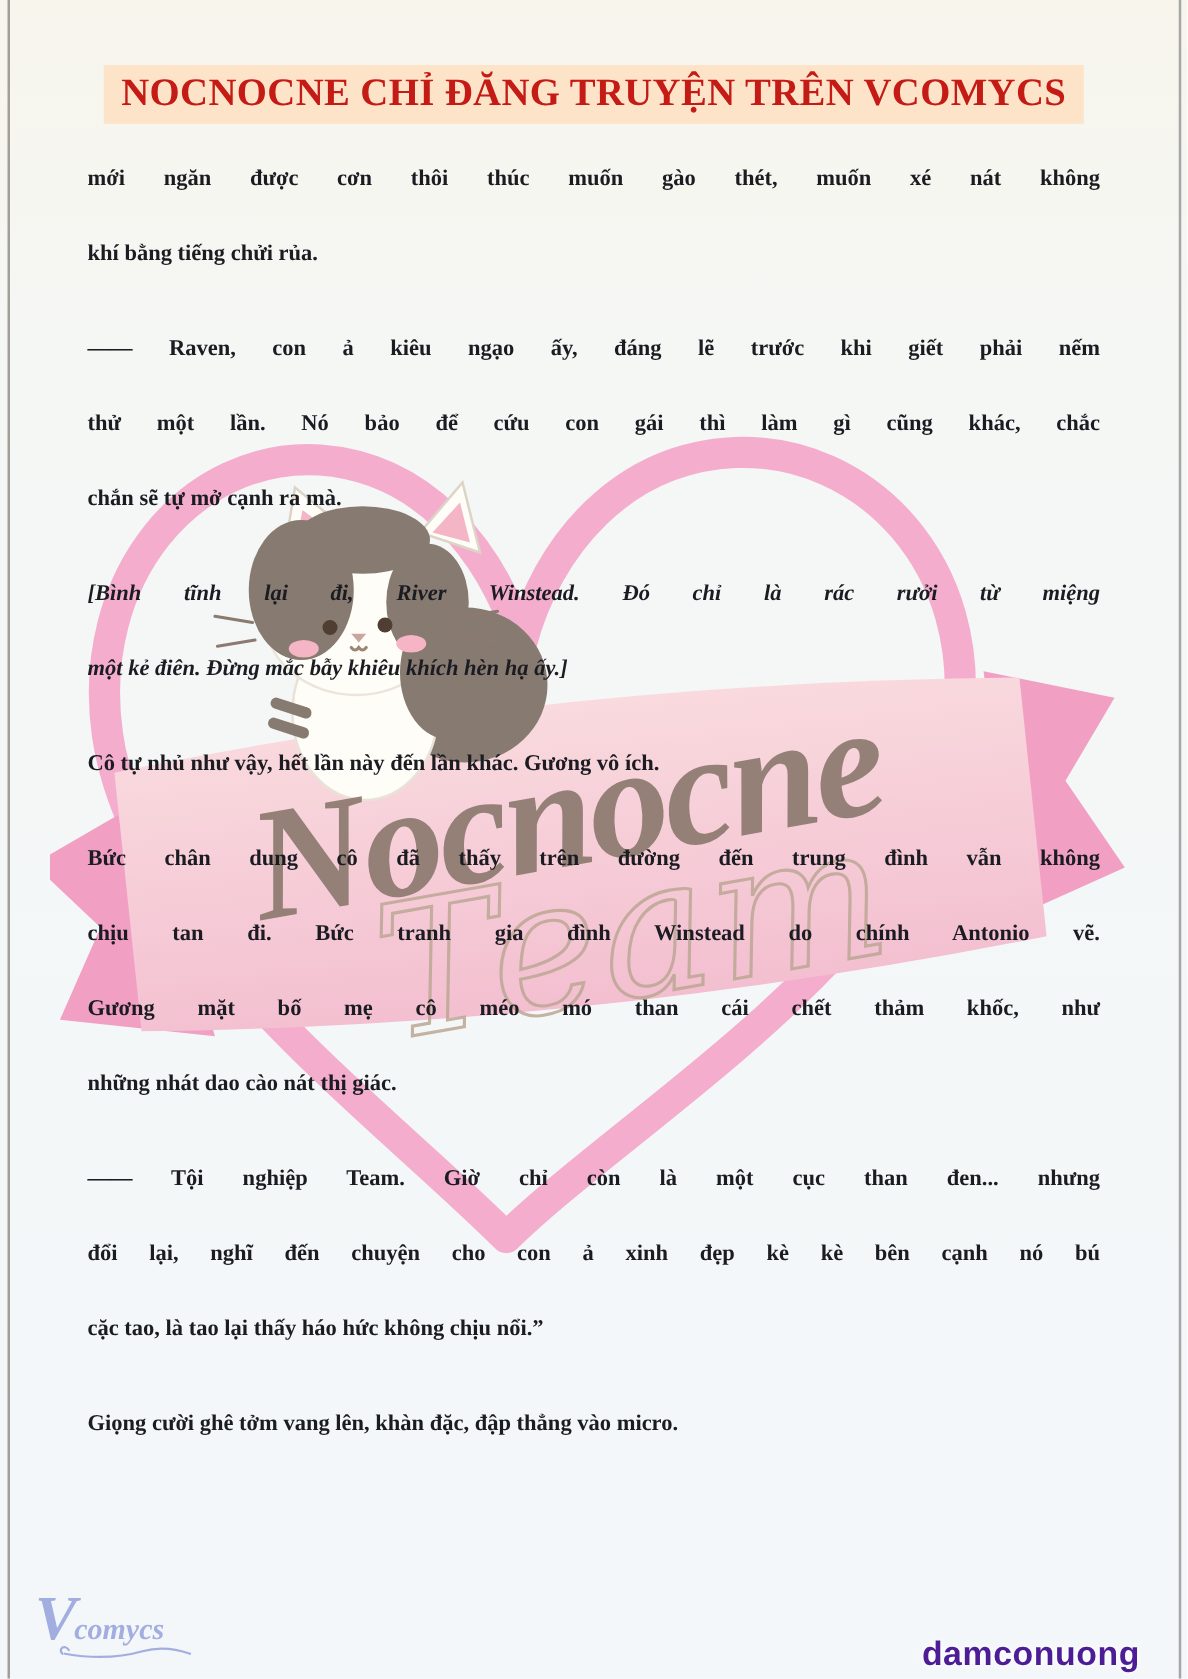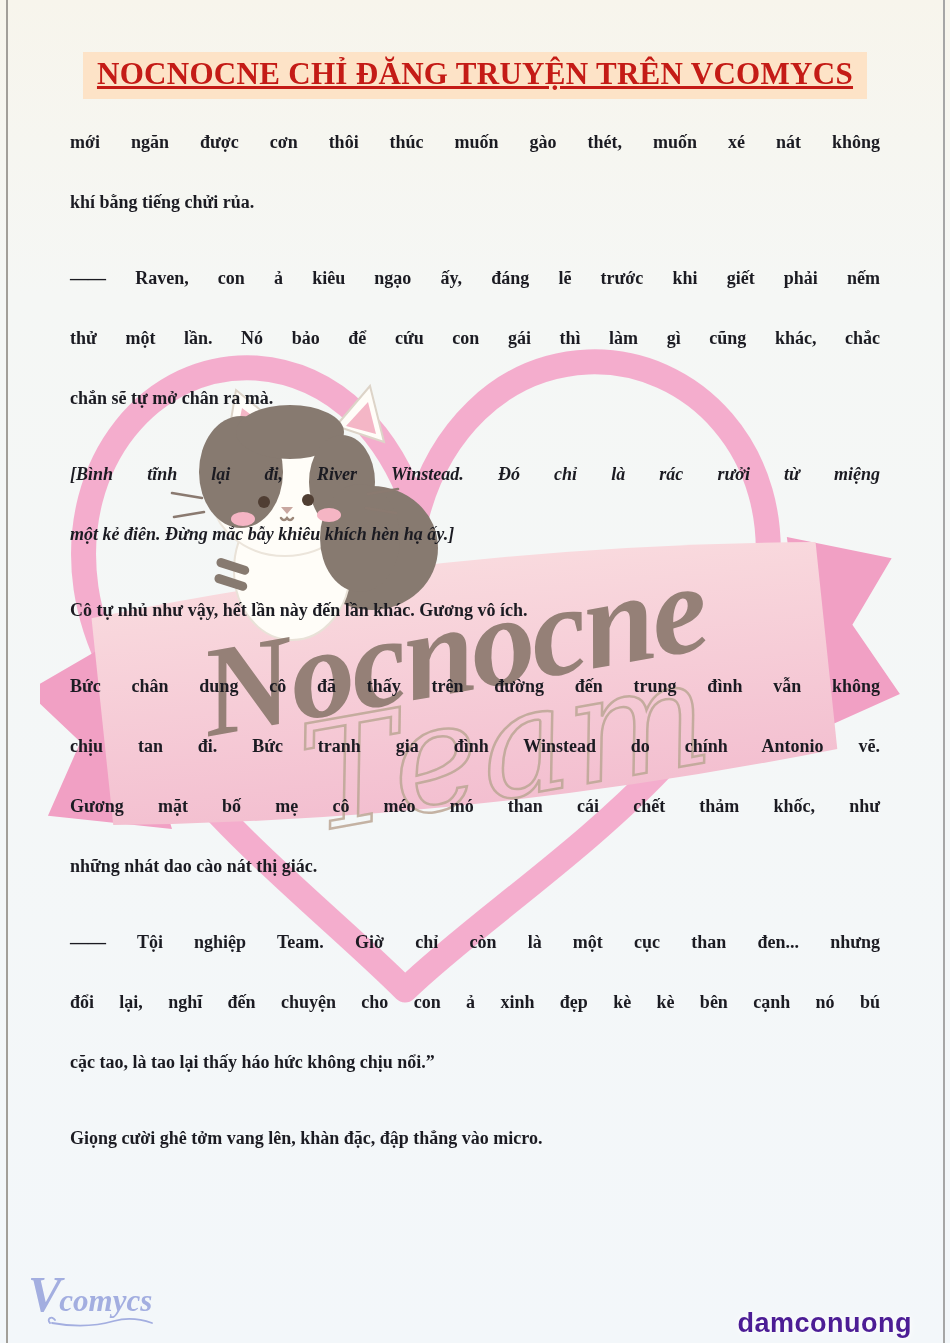--- a/index.html
+++ b/index.html
@@ -12,21 +12,21 @@
   .page{position:absolute;inset:0;}
   .edge{position:absolute;top:0;bottom:0;width:2px;}
   .edge.left{left:6px;background:#a29f99;}
   .edge.right{right:5px;background:#a6a6a6;}
 
   
   .header-wrap{position:absolute;top:52px;left:0;right:0;text-align:center;z-index:3;}
   .header-band{
     display:inline-block;background:#fde3c7;color:#c41b16;
     font-weight:bold;font-size:31px;line-height:1.25;
-    padding:3px 14px 5px 14px;letter-spacing:.3px;white-space:nowrap;text-decoration:underline;
+    padding:3px 14px 5px 14px;letter-spacing:.3px;white-space:nowrap;
   }
 
   
   .watermark{position:absolute;left:40px;top:330px;z-index:1;pointer-events:none;}
   .wm-name{
     font-family:"Liberation Serif","DejaVu Serif",serif;
     font-weight:bold;font-style:italic;letter-spacing:-3px;
   }
   .wm-team{
     font-family:"DejaVu Serif","Liberation Serif",serif;
@@ -42,21 +42,21 @@
   .para.italic .ln{font-style:italic;}
   .ln{
     line-height:60px;height:60px;white-space:nowrap;
     text-align:justify;text-align-last:justify;
   }
   .ln.last{text-align-last:left;}
 
   
   .logo{
     position:absolute;left:28px;bottom:14px;z-index:3;
-    font-style:italic;font-weight:bold;font-size:31px;
+    font-style:italic;font-weight:bold;font-size:24px;
     color:#a3aee0;line-height:1;
   }
   .logo .logo-text{display:block;}
   .logo .logo-text::first-letter{font-size:50px;letter-spacing:-2px;}
   .logo-flourish{display:block;margin:-4px 0 0 18px;}
   .credit{
     position:absolute;right:38px;bottom:4px;z-index:3;
     font-family:"Liberation Sans","DejaVu Sans",sans-serif;
     font-weight:bold;font-size:27px;letter-spacing:.5px;
     color:#4c1d95;text-shadow:0 0 8px #ffffff,0 0 3px #ffffff;
@@ -122,21 +122,21 @@
   <div class="text-content">
 
     <div class="para">
       <div class="ln">mới ngăn được cơn thôi thúc muốn gào thét, muốn xé nát không</div>
       <div class="ln last">khí bằng tiếng chửi rủa.</div>
     </div>
 
     <div class="para">
       <div class="ln">—— Raven, con ả kiêu ngạo ấy, đáng lẽ trước khi giết phải nếm</div>
       <div class="ln">thử một lần. Nó bảo để cứu con gái thì làm gì cũng khác, chắc</div>
-      <div class="ln last">chắn sẽ tự mở chân ra mà.</div>
+      <div class="ln last">chắn sẽ tự mở cạnh ra mà.</div>
     </div>
 
     <div class="para italic">
       <div class="ln">[Bình tĩnh lại đi, River Winstead. Đó chỉ là rác rưởi từ miệng</div>
       <div class="ln last">một kẻ điên. Đừng mắc bẫy khiêu khích hèn hạ ấy.]</div>
     </div>
 
     <div class="para">
       <div class="ln last">Cô tự nhủ như vậy, hết lần này đến lần khác. Gương vô ích.</div>
     </div>

